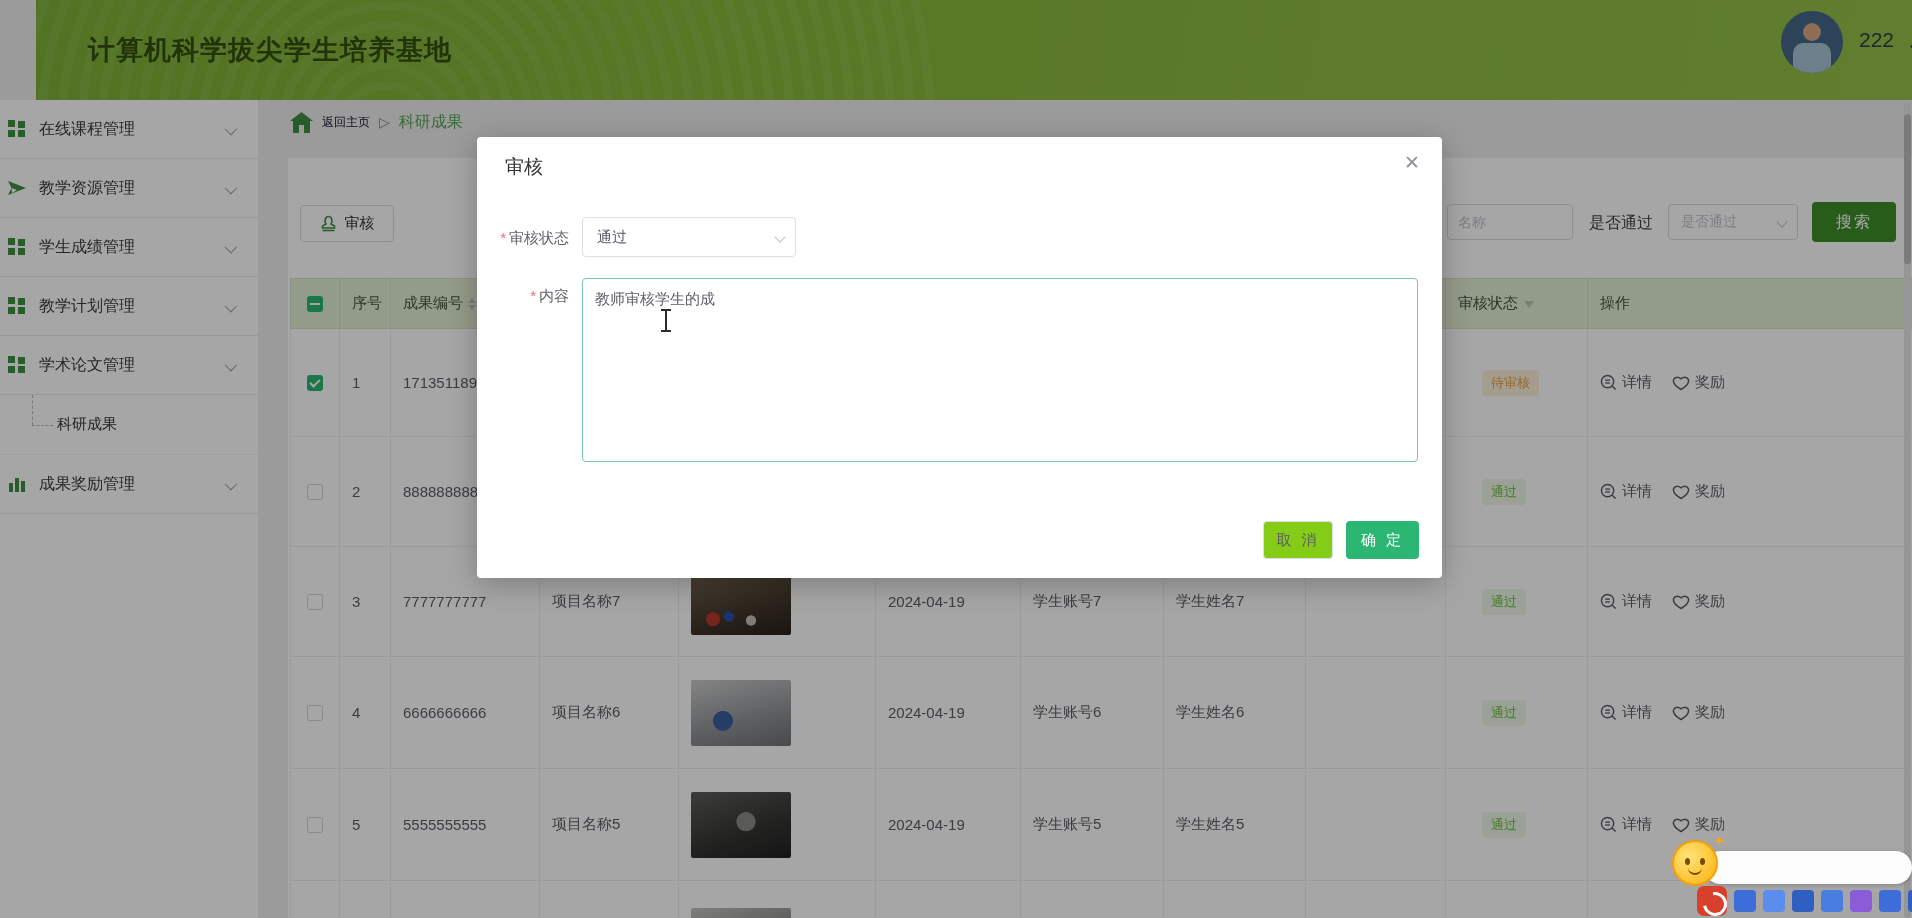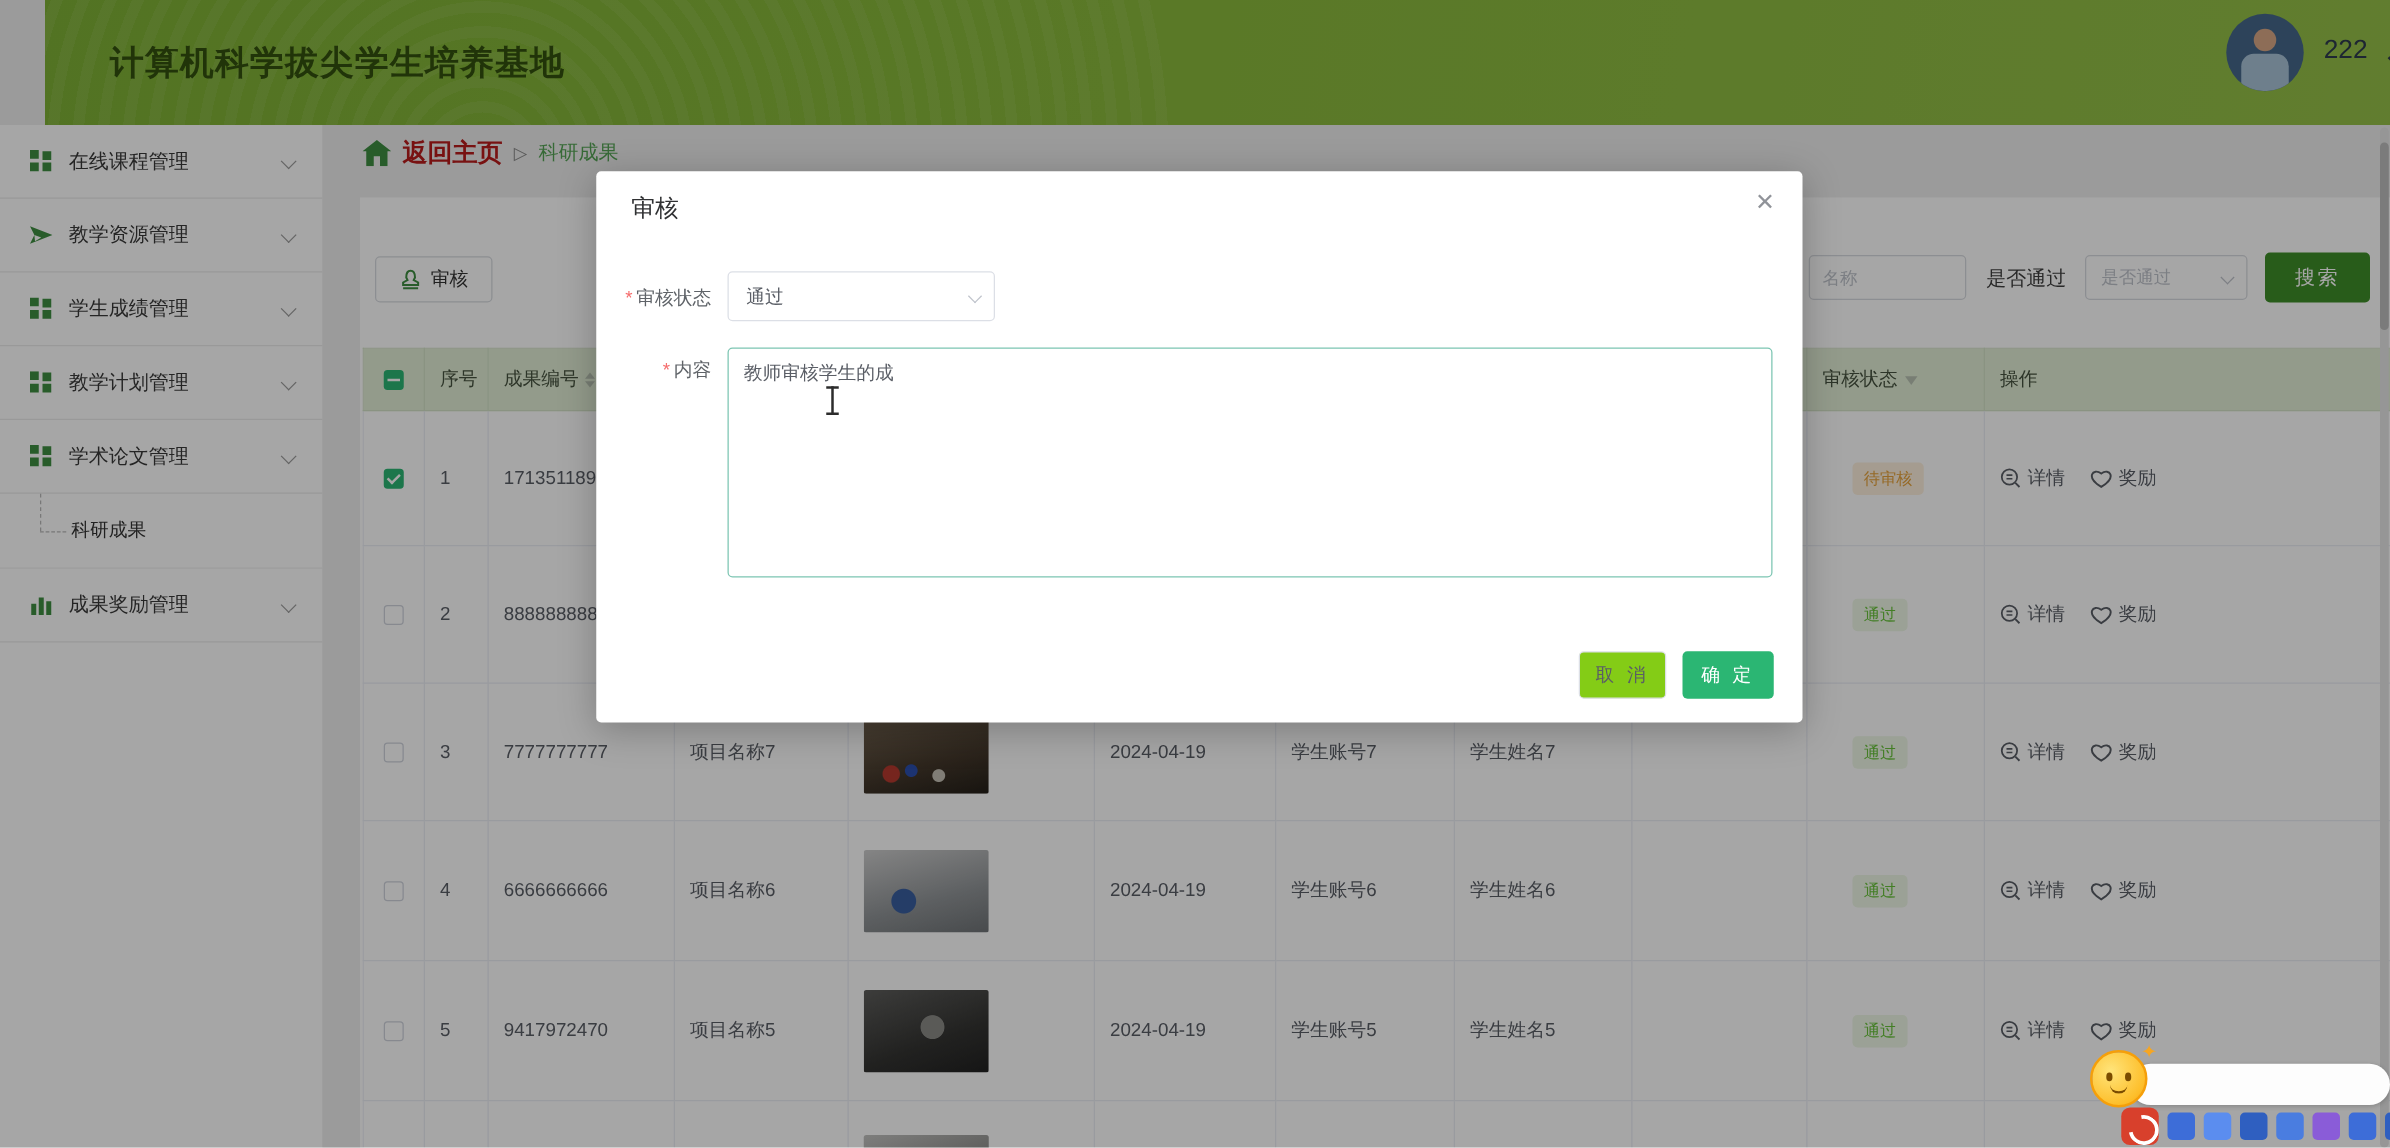--- a/index.html
+++ b/index.html
@@ -17,37 +17,37 @@
   .avatar .head { position:absolute; left:22px; top:12px; width:18px; height:18px; border-radius:50%; background:#d9a886; }
   .avatar .body { position:absolute; left:12px; top:32px; width:38px; height:30px; border-radius:10px 10px 0 0;
     background:#a9c3d8; }
   .username { position:absolute; left:1823px; top:28px; font-size:21px; color:#2e3b4e; }
   .user-caret { position:absolute; left:1876px; top:42px; width:9px; height:9px;
     border-right:2px solid #2e3b4e; border-bottom:2px solid #2e3b4e; transform:rotate(45deg); }
 
   
   .sidebar { position:absolute; left:0; top:100px; width:258px; bottom:0; background:#ffffff; }
   .side-item { position:relative; height:59px; display:flex; align-items:center; gap:13px;
-    padding-left:24px; border-bottom:1px solid #ececec; font-size:16px; color:#3a3a3a; cursor:pointer; }
+    padding-left:8px; border-bottom:1px solid #ececec; font-size:16px; color:#3a3a3a; cursor:pointer; }
   .side-item svg { flex:0 0 auto; }
   .side-item .chev { position:absolute; right:24px; top:26px; width:9px; height:9px;
     border-right:1.5px solid #9b9b9b; border-bottom:1.5px solid #9b9b9b; transform:rotate(45deg) translateY(-2px); }
   .side-item.active { background:#a9a9a9; }
   .side-item.active::before { content:''; position:absolute; left:0; top:0; bottom:0; width:5px; background:#3fa23f; }
   .side-item.active .chev { transform:rotate(-135deg); top:30px; }
   .side-sub { position:relative; height:60px; display:flex; align-items:center;
     border-bottom:1px solid #f2f2f2; font-size:15px; color:#333; cursor:pointer; }
   .side-sub::before { content:''; position:absolute; left:32px; top:0; height:30px; border-left:1px dashed #b8b8b8; }
   .side-sub::after { content:''; position:absolute; left:32px; top:30px; width:21px; border-top:1px dashed #b8b8b8; }
   .side-sub span { margin-left:57px; }
 
   
   .content { position:absolute; left:258px; top:100px; right:0; bottom:0; background:#efefef; }
   .breadcrumb { position:absolute; left:32px; top:6px; height:32px; display:flex; align-items:center; gap:9px; }
-  .bc-home-label { font-size:20px; font-weight:bold; color:#b91c1c; }
+  .bc-home-label { font-size:12px; font-weight:normal; color:#0f172a; }
   .bc-sep { font-size:14px; color:#8b8b8b; }
   .bc-current { font-size:16px; color:#55a455; }
   .card { position:absolute; left:30px; top:58px; right:0; bottom:0; background:#fff; }
 
   .review-btn { position:absolute; left:12px; top:47px; width:94px; height:37px; background:#fff;
     border:1px solid #d8dbe0; border-radius:4px; display:flex; align-items:center; justify-content:center;
     gap:8px; font-size:15px; color:#333; cursor:pointer; }
   .name-input { position:absolute; left:1159px; top:46px; width:126px; height:36px; border:1px solid #d8dbe0;
     border-radius:4px; padding:0 10px; font-size:14px; color:#5a5e66; background:#fff;
     font-family:"Liberation Sans","DejaVu Sans",sans-serif; }
@@ -417,21 +417,21 @@
                     <span>奖励</span>
                   </span>
             </div>
               </td>
           </tr>
           <tr class="r5">
             <td style="padding-left:0">
                 <div class="cb empty"></div>
               </td>
             <td>5</td>
-            <td>9417972470</td>
+            <td>5555555555</td>
             <td>项目名称5</td>
             <td>
                 <div class="ph img5"></div>
               </td>
             <td>2024-04-19</td>
             <td>学生账号5</td>
             <td>学生姓名5</td>
             <td></td>
             <td><span class="badge b-pass">通过</span></td>
             <td>

